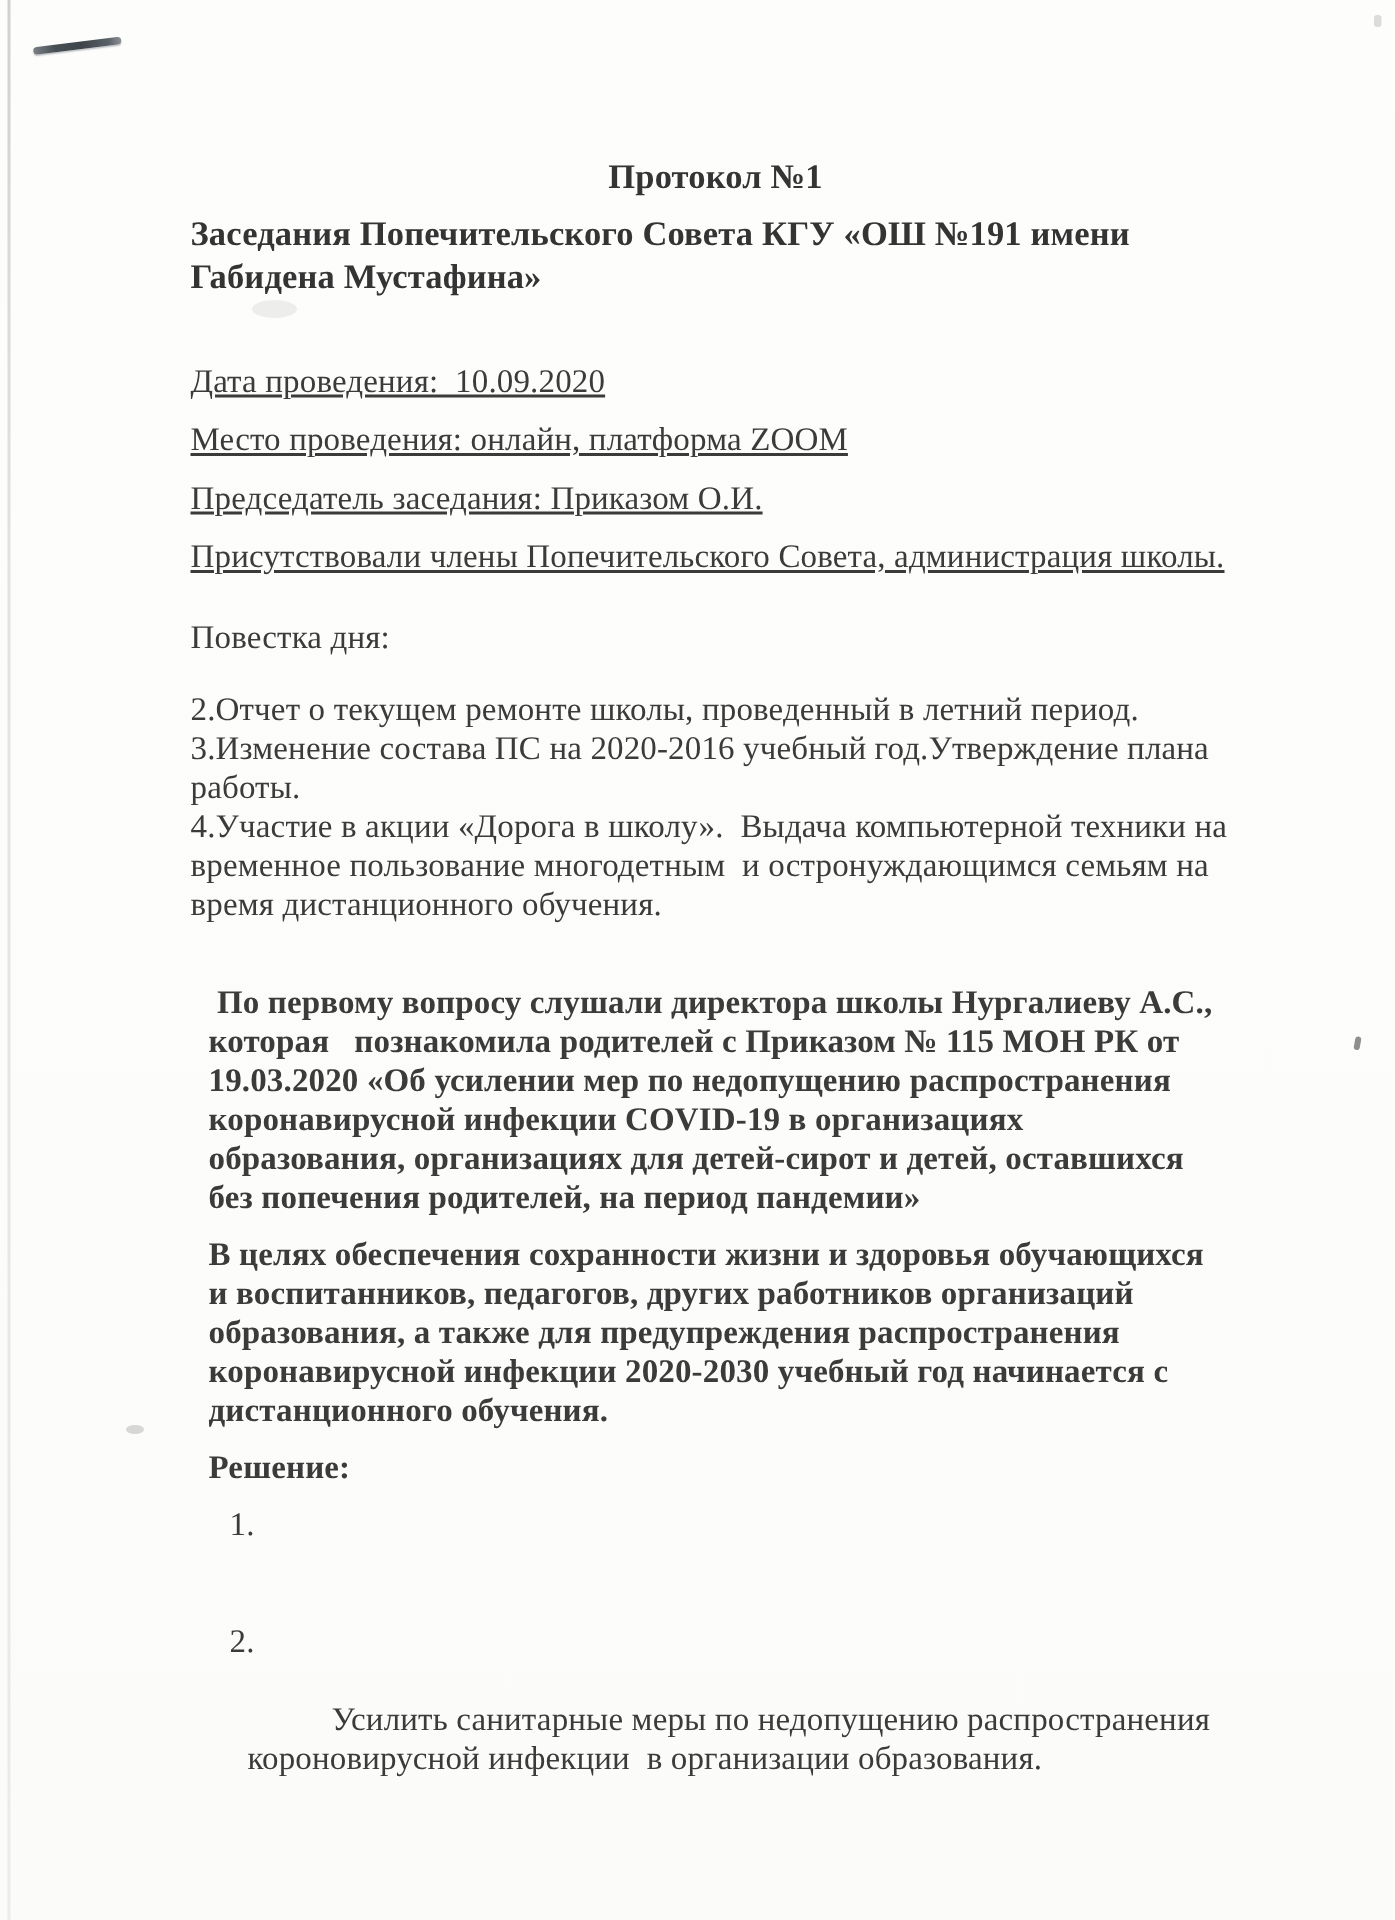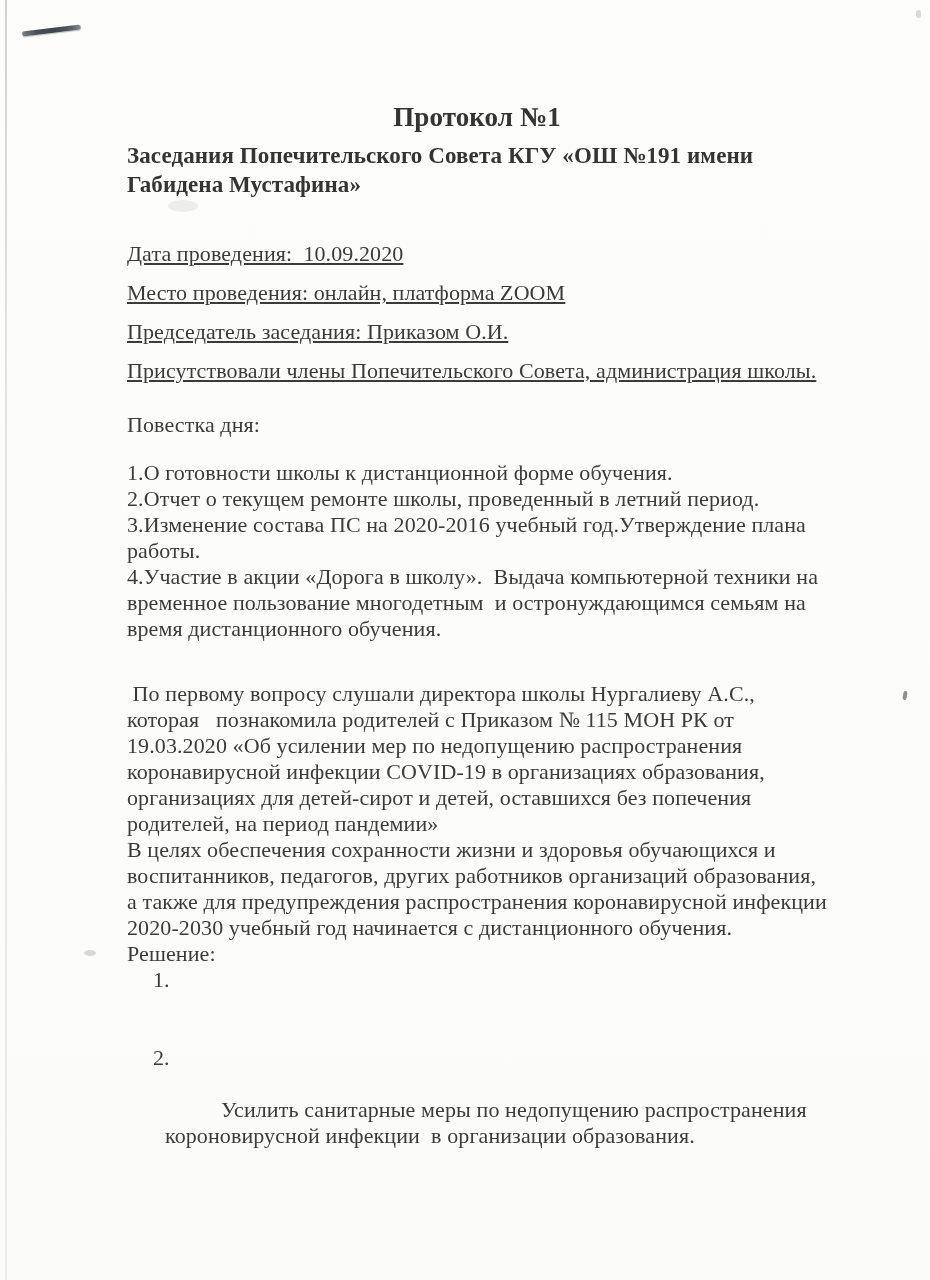--- a/index.html
+++ b/index.html
@@ -66,21 +66,21 @@
     position: absolute;
     left: 127px;
     top: 103px;
     width: 700px;
     font-size: 22px;
     line-height: 26px;
     color: #3b3b3b;
     letter-spacing: .1px;
   }
   .doc-title {
-    font-size: 27px;
+    font-size: 23px;
     line-height: 29px;
     font-weight: bold;
     text-align: center;
     color: #343434;
     white-space: pre-wrap;
   }
   .doc-subtitle {
     margin-top: 9px;
     font-size: 23px;
     line-height: 29px;
@@ -93,21 +93,21 @@
     margin: 0 0 13px 0;
     white-space: pre-wrap;
   }
   .agenda-heading {
     margin-top: 28px;
     white-space: pre-wrap;
   }
   .agenda { margin-top: 22px; }
   .agenda p { margin: 0; white-space: pre-wrap; }
   .body-block { margin-top: 39px; }
-  .body-block p { margin: 0; white-space: pre-wrap; }
+  .body-block p { margin: 12px; white-space: pre-wrap; font-weight: bold; }
   .decision-heading { white-space: pre-wrap; }
   .decisions { list-style: none; }
   .decisions li {
     position: relative;
     padding-left: 38px;
     white-space: pre-wrap;
   }
   .decisions .num {
     position: absolute;
     left: 26px; top: 0;
@@ -135,21 +135,20 @@
     <div class="meta">
       <p>Дата проведения:  10.09.2020</p>
       <p>Место проведения: онлайн, платформа ZOOM</p>
       <p>Председатель заседания: Приказом О.И.</p>
       <p>Присутствовали члены Попечительского Совета, администрация школы.</p>
     </div>
 
     <p class="agenda-heading">Повестка дня:</p>
 
     <div class="agenda">
-      <p>1.О готовности школы к дистанционной форме обучения.</p>
       <p>2.Отчет о текущем ремонте школы, проведенный в летний период.</p>
       <p>3.Изменение состава ПС на 2020-2016 учебный год.Утверждение плана работы.</p>
       <p>4.Участие в акции «Дорога в школу».  Выдача компьютерной техники на временное пользование многодетным  и остронуждающимся семьям на время дистанционного обучения.</p>
     </div>
 
     <div class="body-block">
       <p> По первому вопросу слушали директора школы Нургалиеву А.С., которая   познакомила родителей с Приказом № 115 МОН РК от 19.03.2020 «Об усилении мер по недопущению распространения коронавирусной инфекции COVID-19 в организациях образования, организациях для детей-сирот и детей, оставшихся без попечения родителей, на период пандемии»</p>
       <p>В целях обеспечения сохранности жизни и здоровья обучающихся и воспитанников, педагогов, других работников организаций образования, а также для предупреждения распространения коронавирусной инфекции 2020-2030 учебный год начинается с дистанционного обучения.</p>
 
       <p class="decision-heading">Решение:</p>

